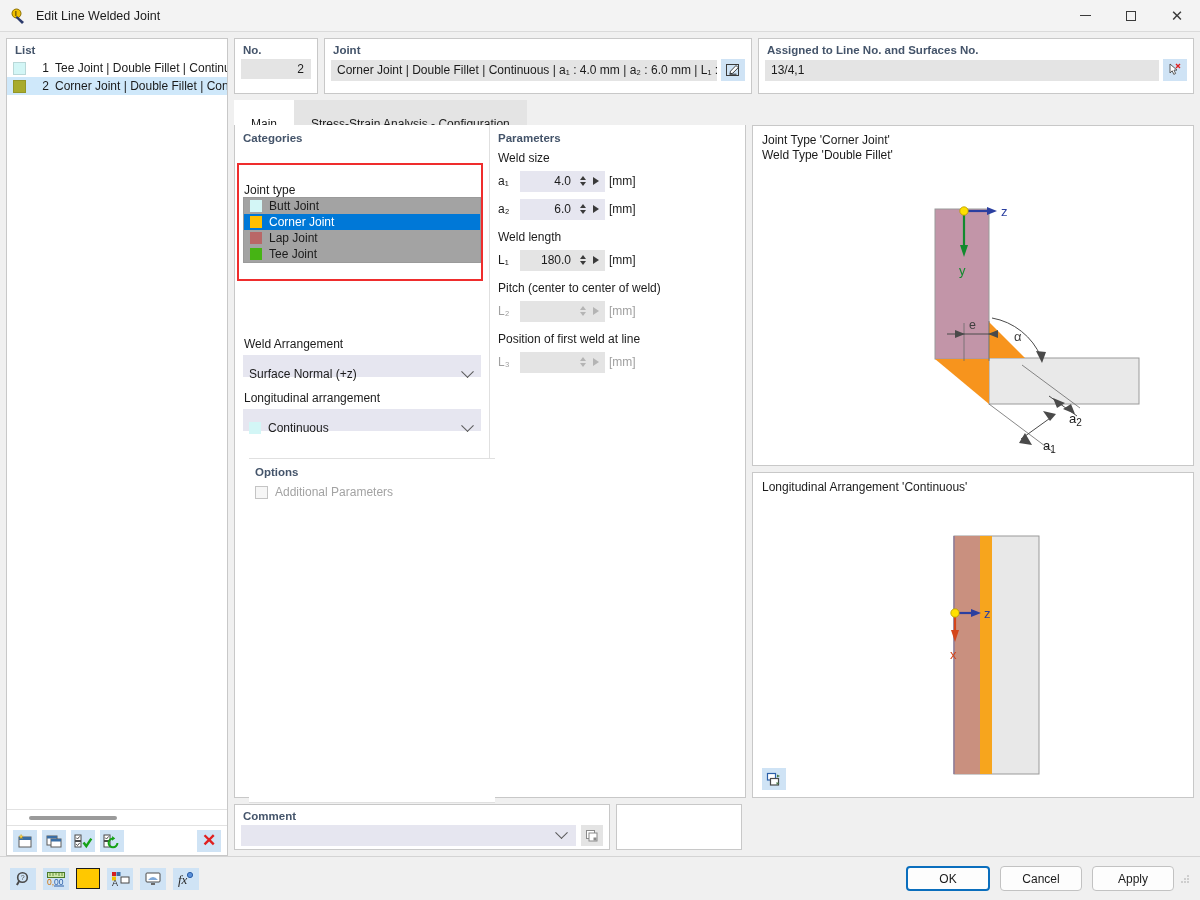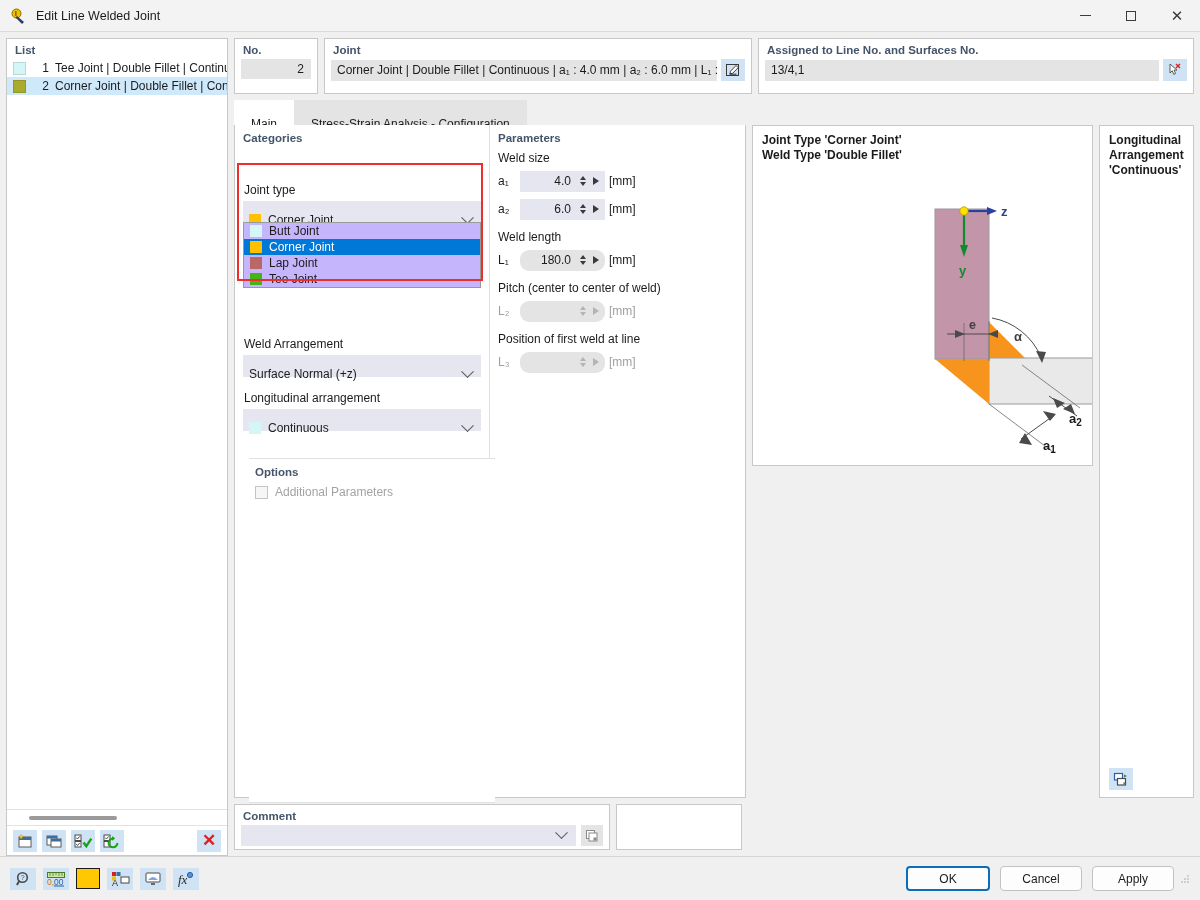--- a/index.html
+++ b/index.html
@@ -117,57 +117,57 @@
   .combo .sw { width:12px; height:12px; margin-right:7px; flex:0 0 auto; }
   .combo .cb-text { flex:1; white-space:nowrap; overflow:hidden; }
   .chev { width:9px; height:9px; border-right:1.6px solid #5a5a5a; border-bottom:1.6px solid #5a5a5a;
           transform:rotate(45deg) translate(-2px,-2px); margin-right:5px; }
 
   .cat-group { margin-bottom:14px; }
 
   
   .dd-wrap { position:relative;margin-top:32px; }
   .dd-list {
-    position:absolute; left:0; top:39px; width:100%;
-    background:#c4b5fd; border:1px solid #9a9a9a; z-index:30;
+    position:absolute; left:0; top:14px; width:100%;
+    background:#a3a3a3; border:1px solid #9a9a9a; z-index:30;
   }
   .dd-item { height:16px; display:flex; align-items:center; padding:0 6px; font-size:12px; }
   .dd-item .sw { width:12px; height:12px; margin-right:7px; flex:0 0 auto; }
   .dd-item.sel { background:#0078d7; color:#fff; }
   .dd-highlight {
     position:absolute; left:-6px; top:-20px; width:246px; height:118px;
     border:2px solid #ef2d2d; z-index:40; pointer-events:none;
   }
 
   
   .prm-row { display:flex; align-items:center; height:22px; margin-bottom:6px; }
   .prm-name { width:22px; font-size:12px; }
   .prm-name.dim { color:#a0a0a0; }
   .spin {
     width:85px; height:21px; background:#e6e6f0; display:flex; align-items:center;
     font-size:12px;
   }
-  .spin.gray { background:#e4e4e4;border-radius:9px; }
+  .spin.gray { background:#e4e4e4; }
   .spin .sv { flex:1; text-align:right; padding-right:5px; }
   .spin-arrows { width:13px; display:flex; flex-direction:column; align-items:center; justify-content:center; gap:2px; }
   .ar-up { width:0;height:0;border-left:3.5px solid transparent;border-right:3.5px solid transparent;border-bottom:4px solid #3a3a3a; }
   .ar-dn { width:0;height:0;border-left:3.5px solid transparent;border-right:3.5px solid transparent;border-top:4px solid #3a3a3a; }
   .ar-up.dim { border-bottom-color:#b4b4b4; }
   .ar-dn.dim { border-top-color:#b4b4b4; }
   .ar-rt { width:0;height:0;border-top:4.5px solid transparent;border-bottom:4.5px solid transparent;border-left:6px solid #3a3a3a; margin:0 6px 0 4px;}
   .ar-rt.dim { border-left-color:#b4b4b4; }
   .unit { font-size:12px; margin-left:4px; }
   .unit.dim { color:#a0a0a0; }
   .prm-group-label { font-size:12px; margin:10px 0 5px 0; }
   .prm-group-label.first { margin-top:2px; }
   .chk-row { display:flex; align-items:center; gap:7px; font-size:12px; color:#a3a3a3; margin-top:6px;}
   .chk { width:13px; height:13px; border:1px solid #c4c4c4; background:#f6f6f6; }
 
   
-  .right-col { flex:1; display:flex; flex-direction:row; gap:6px; min-width:0;font-weight:bold; }
+  .right-col { flex:1; display:flex; flex-direction:column; gap:6px; min-width:0; }
   .prev {
     background:#fff; border:1px solid #c8c8c8; position:relative; overflow:hidden;
   }
   .prev-title { font-size:12px; padding:7px 9px 0 9px; line-height:15px; }
   .prev1 { height:341px; flex:0 0 341px; }
   .prev2 { flex:1; }
   .prev-footer-btn {
     position:absolute; left:9px; bottom:7px; width:24px; height:22px; background:#cfe3f5;
     display:flex; align-items:center; justify-content:center;
   }

